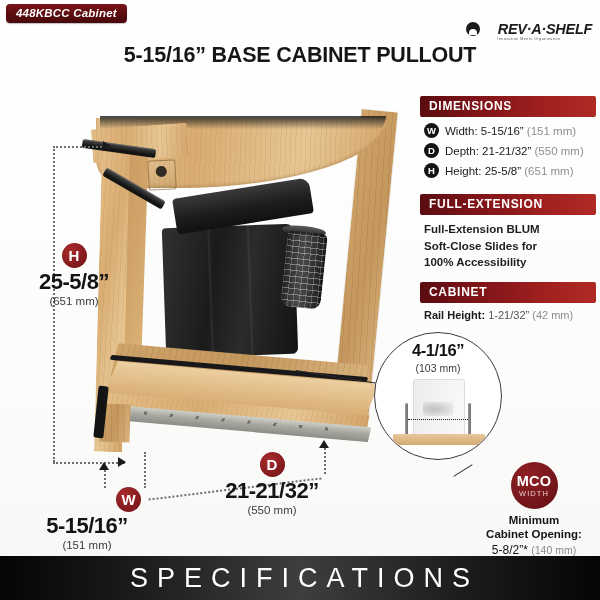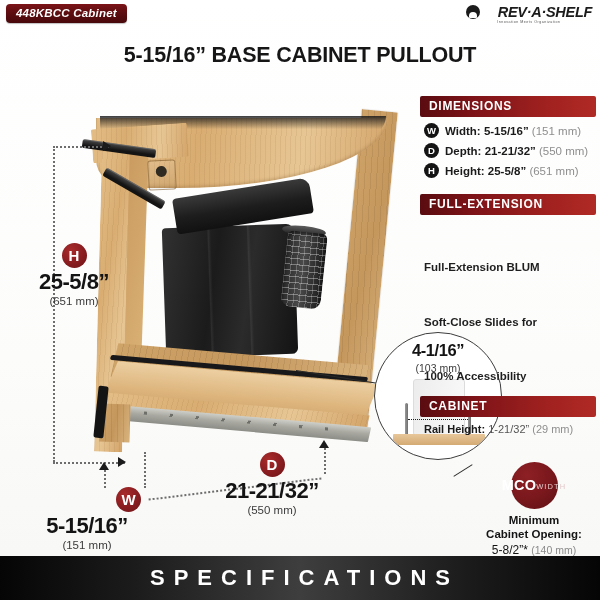--- a/index.html
+++ b/index.html
@@ -45,20 +45,21 @@
     top: 5px;
     display: flex;
     flex-direction: column;
     align-items: center;
     line-height: 1;
   }
   .logo-row {
     display: flex;
     align-items: center;
     gap: 18px;
+    margin-top: 17px;
   }
   .logo-mark {
     width: 14px;
     height: 14px;
     border-radius: 50%;
     background: #1b1b1b;
     position: relative;
     overflow: hidden;
   }
   .logo-mark::after {
@@ -144,29 +145,28 @@
     border-radius: 50%;
     background: #141414;
     color: #ffffff;
     font-size: 9.5px;
     font-weight: bold;
     display: flex;
     align-items: center;
     justify-content: center;
     line-height: 1;
   }
-  .dim-label { font-weight: bold; margin-top: 13px; }
+  .dim-label { font-weight: normal; margin-top: 13px; }
   .dim-mm { color: #8e8e8e; font-weight: normal; }
 
   .feat-line {
     font-size: 11.5px;
     color: #1e1e1e;
     font-weight: bold;
     line-height: 1.45;
-    margin-top: 38px;
   }
   .shelf-line { font-size: 11px; color: #1a1a1a; }
   .shelf-line .k { font-weight: bold; }
   .shelf-line .v { color: #555; }
   .shelf-line .mm { color: #8e8e8e; }
 
   
   .photo {
     position: absolute;
     left: 78px;
@@ -498,21 +498,21 @@
     width: 128px;
     text-align: center;
   }
   .mco-dot {
     width: 47px; height: 47px;
     border-radius: 50%;
     background: radial-gradient(circle at 34% 28%, #8d2024 0%, #7a181d 50%, #5f1014 100%);
     color: #ffffff;
     margin: 0 auto 4px auto;
     display: flex;
-    flex-direction: row;
+    flex-direction: column;
     align-items: center;
     justify-content: center;
     line-height: 1;
   }
   .mco-dot .m1 { font-size: 14.5px; font-weight: bold; letter-spacing: 0.2px; }
   .mco-dot .m2 { font-size: 7.5px; letter-spacing: 1.1px; margin-top: 2px; color: #e4c9c9; }
   .mco-t1 {
     font-size: 11.5px;
     font-weight: bold;
     color: #141414;
@@ -545,22 +545,22 @@
     position: absolute;
     left: 0; right: 0; bottom: 0;
     height: 44px;
     background: linear-gradient(90deg,#050505 0%,#1b1b1b 22%,#3e3e3e 50%,#1b1b1b 78%,#050505 100%);
     display: flex;
     align-items: center;
     justify-content: center;
   }
   .footer span {
     color: #ffffff;
-    font-size: 22px;
-    font-weight: bold;
+    font-size: 27px;
+    font-weight: normal;
     letter-spacing: 9px;
     text-indent: 9px;
   }
 </style>
 </head>
 <body>
 
 <div class="page">
 
   <div class="series-badge">448KBCC Cabinet</div>
@@ -669,21 +669,21 @@
         <div class="feat-line">100% Accessibility</div>
       </div>
     </div>
 
     <div class="panel">
       <div class="panel-head">CABINET</div>
       <div class="panel-body">
         <div class="shelf-line">
           <span class="k">Rail Height:</span>
           <span class="v">1-21/32”</span>
-          <span class="mm">(29 mm)</span>
+          <span class="mm">(42 mm)</span>
         </div>
       </div>
     </div>
 
   </div>
 
   <div class="mco-lead"></div>
   <div class="mco">
     <div class="mco-dot">
       <span class="m1">MCO</span>

